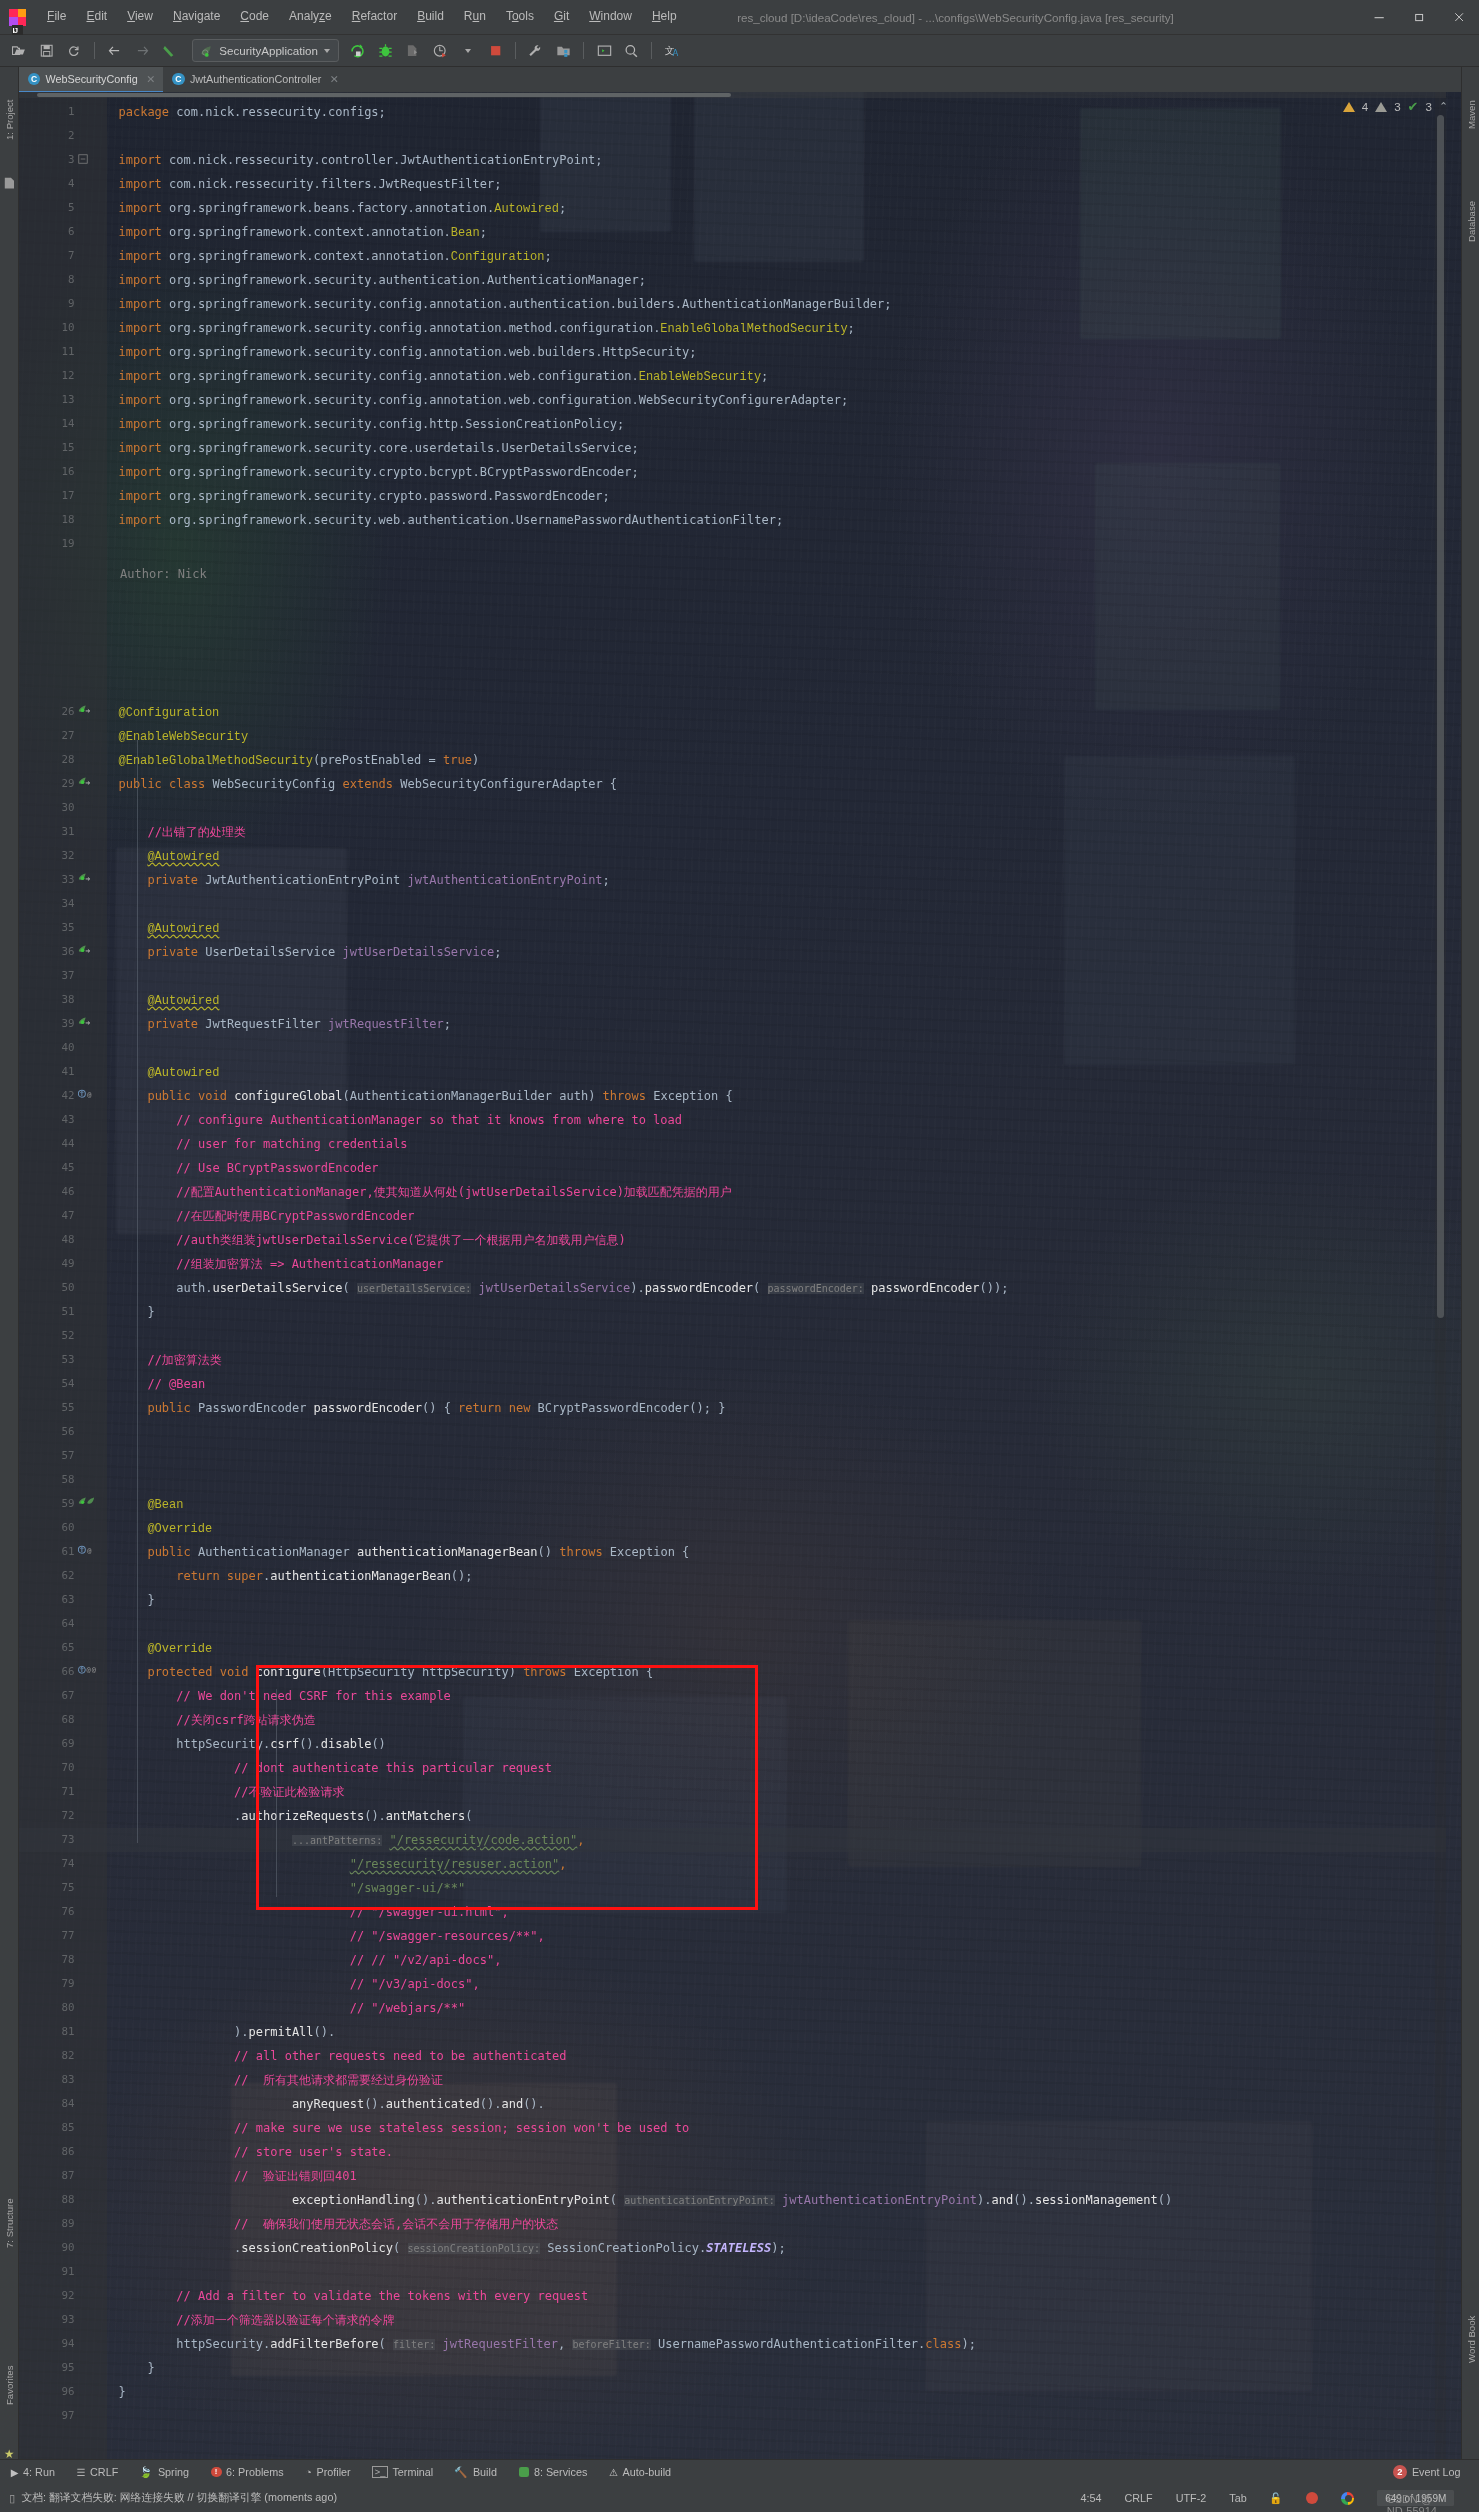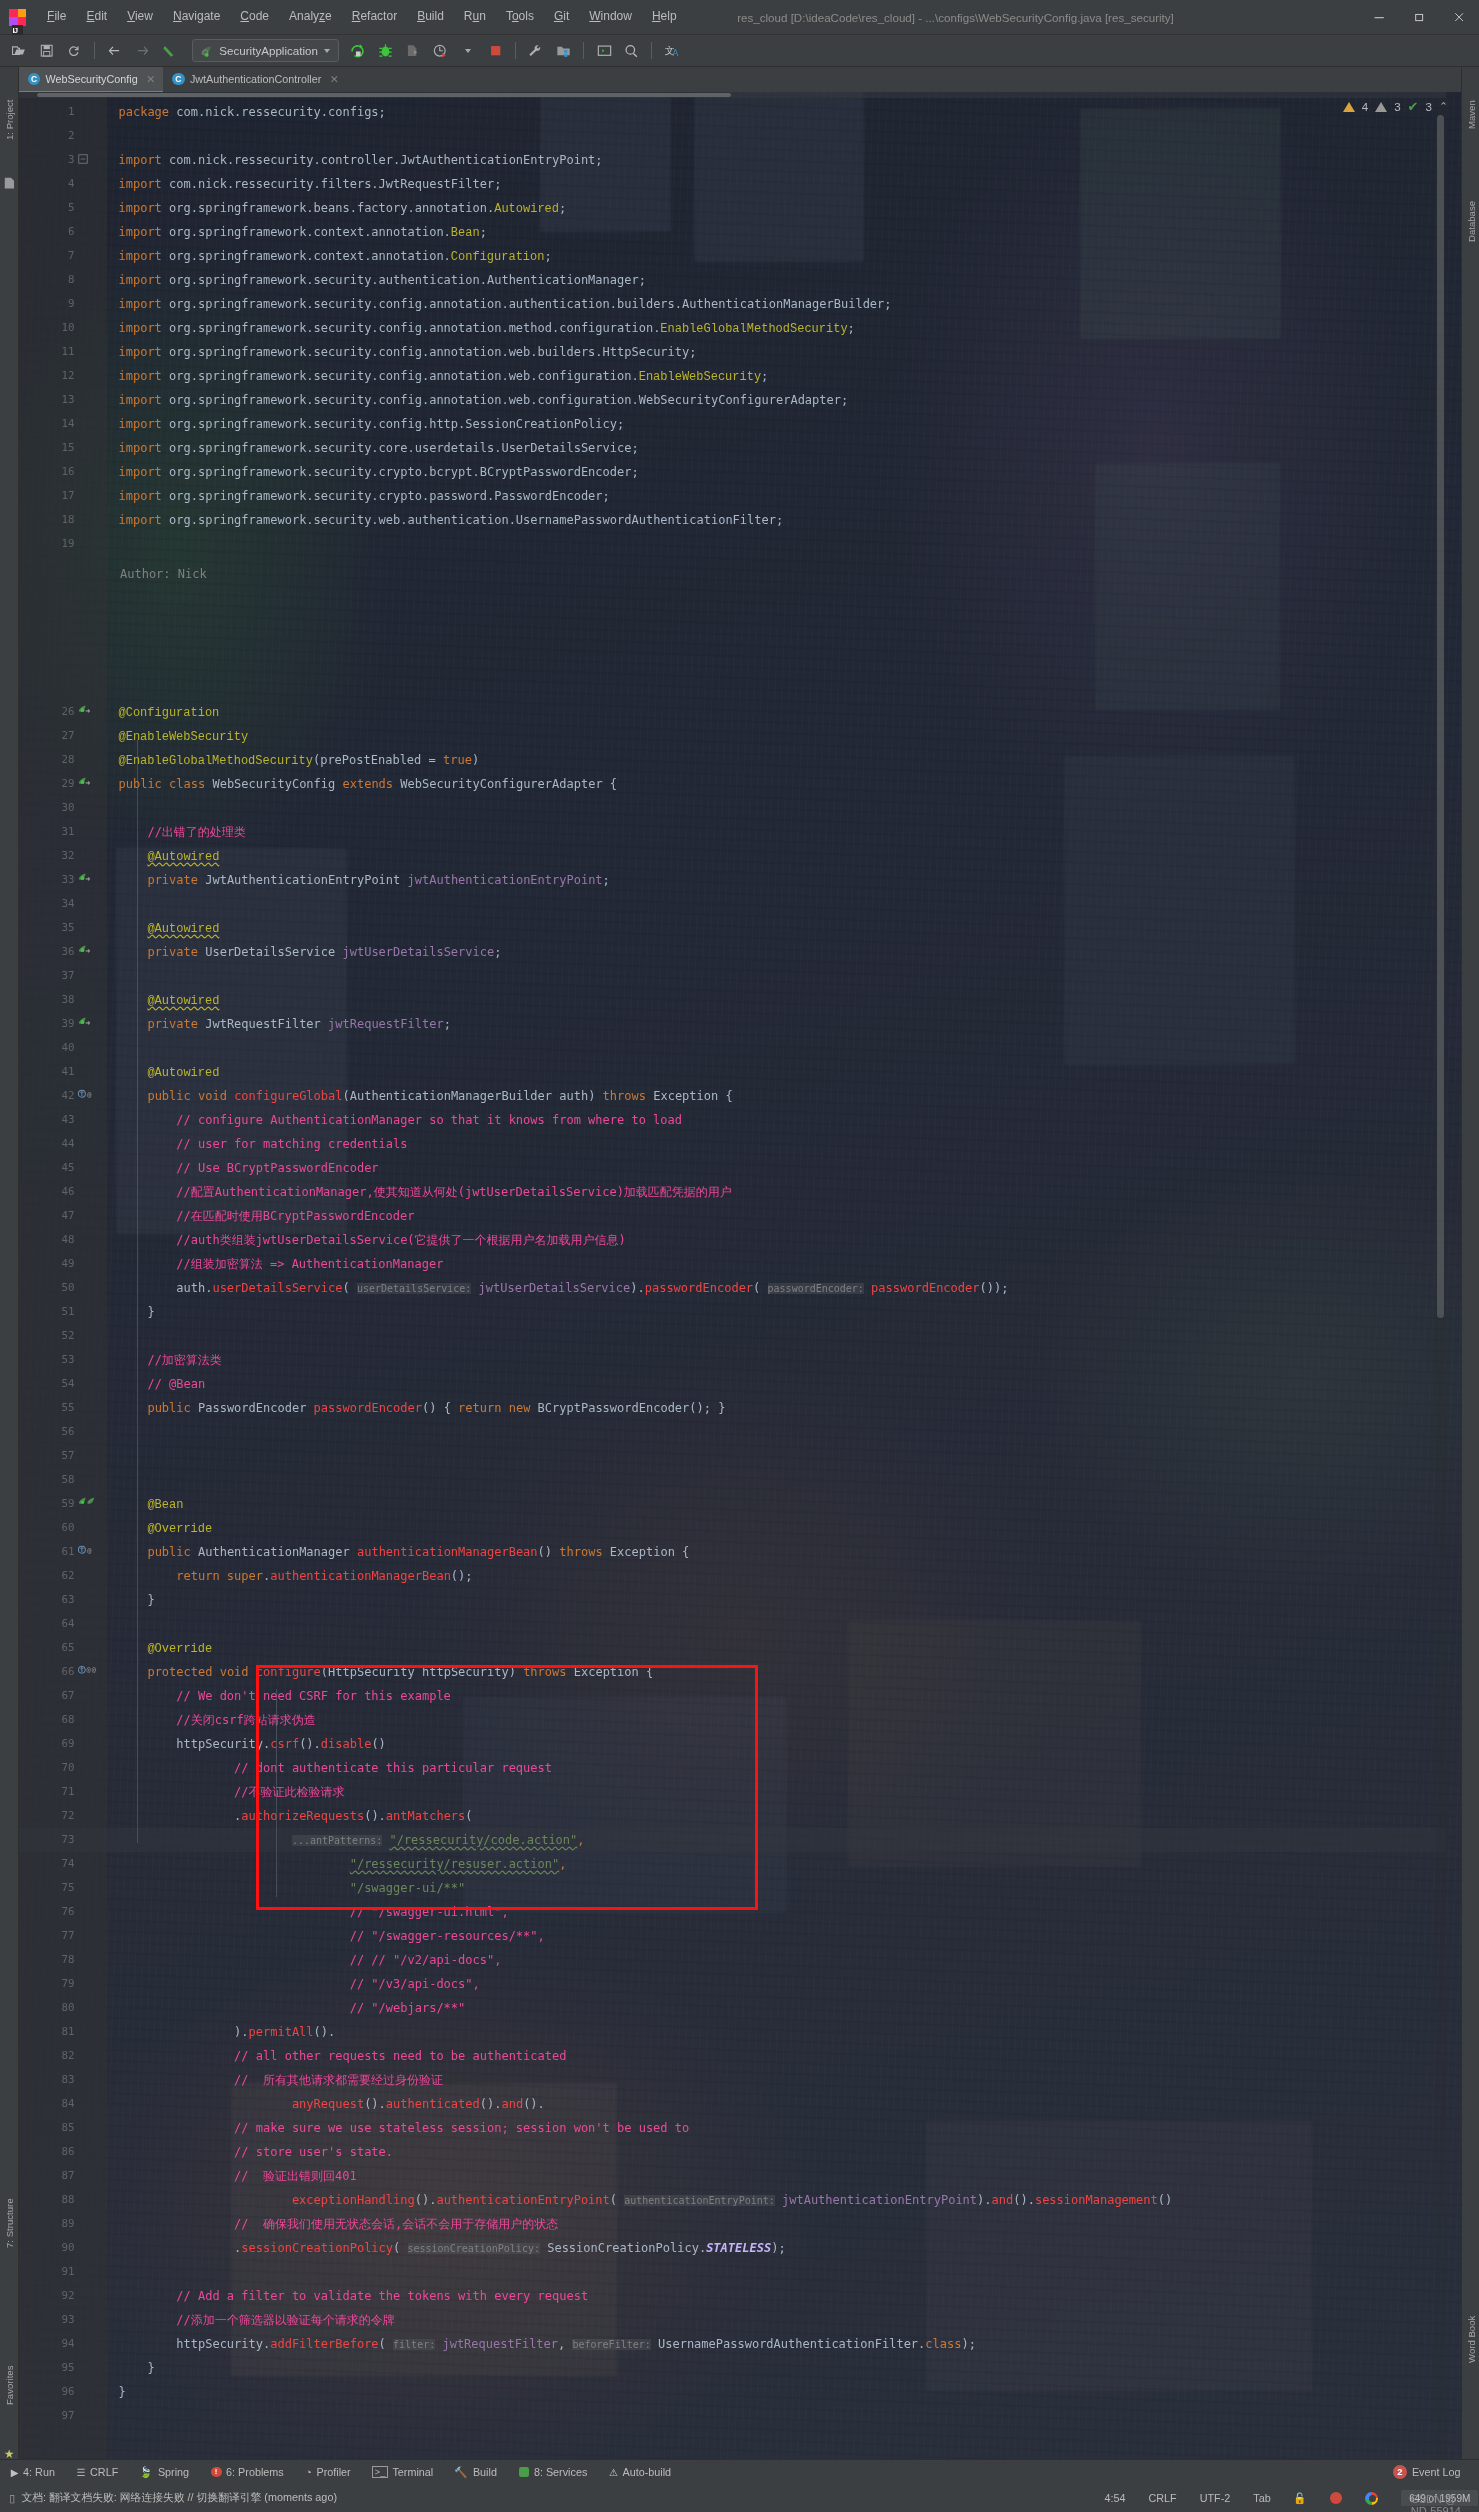--- a/index.html
+++ b/index.html
@@ -125,21 +125,21 @@
   }
   .ln{ position:relative; height:24px; }
   .ln .num{
     position:absolute;left:0;width:56px;text-align:right;color:#606366;font-size:10.8px;
   }
   .ln .marks{position:absolute;left:59px;width:28px;height:24px;}
   .ln .txt{position:absolute;left:100px;color:#a9b7c6;}
   .ln.cur{ background:rgba(50,55,62,.45); }
   
   .kw{color:#cc7832;} .anno{color:#bbb529;font-family:Liberation Mono, monospace;} .str{color:#6a8759;} .cmt{color:#ec4899;} .cls{color:#a9b7c6;} .fld{color:#9876aa;}
-  .mth{color:#ef4444;} .stat{color:#c4b5fd;font-style:italic;font-weight:bold;} .hint{color:#808080;background:rgba(90,95,100,.35);font-size:10px;}
+  .mth{color:#e5e5e5;} .stat{color:#c4b5fd;font-style:italic;font-weight:bold;} .hint{color:#808080;background:rgba(90,95,100,.35);font-size:10px;}
   .wavy{ text-decoration:underline; text-decoration-style:wavy; text-decoration-color:#6a8759; text-underline-offset:2.3px;}
   .wavy-y{ text-decoration:underline; text-decoration-style:wavy; text-decoration-color:#bbb529; text-underline-offset:2.3px;}
   .red-box{
     position:absolute; left:256px; top:1665px; width:502px; height:245px;
     border:3.1px solid #ff1111; z-index:28; pointer-events:none;
   }
   .indent-guide{position:absolute;width:0.8px;background:rgba(110,120,130,.45);}
   .author-tag{
     position:absolute; left:120px; top:567px; font-size:12px; color:#808080;
     font-family:"DejaVu Sans Mono","Liberation Mono",monospace;
@@ -159,21 +159,21 @@
   .bottombar{
     position:absolute;left:0;bottom:28px;width:1479px;height:25px;background:#3c3f41;
     display:flex;align-items:center;z-index:40;border-top:0.8px solid #2e2e2e;
   }
   .bb-item{display:flex;align-items:center;gap:4.6px;padding:0 10.8px;font-size:10.8px;color:#bbbbbb;}
   .statusbar{
     position:absolute;left:0;bottom:0;width:1479px;height:28px;background:#3c3f41;
     display:flex;align-items:center;z-index:40;
   }
   .sb-left{display:flex;align-items:center;gap:6.2px;padding-left:9.3px;font-size:10.8px;color:#bbbbbb;}
-  .sb-right{margin-left:auto;display:flex;align-items:center;gap:23px;padding-right:1px;font-size:10.8px;color:#bbbbbb;}
+  .sb-right{margin-left:auto;display:flex;align-items:center;gap:23px;padding-right:25px;font-size:10.8px;color:#bbbbbb;}
   .badge{
     width:14.7px;height:14.7px;border-radius:50%;background:#c75450;color:#fff;
     font:700 9.3px/14.7px "Liberation Sans",sans-serif;text-align:center;
   }
   .mem{background:#4a4d4f;padding:2.3px 7.7px;border-radius:1.5px;font-size:10px;color:#c0c0c0;position:relative;}
   .mem .ghost{position:absolute;left:9.3px;top:2.3px;color:#8d8d8d;font-size:11px;}
   .gicon{width:13px;height:13px;border-radius:50%;
     background:conic-gradient(#ea4335 0 25%, #fbbc05 25% 50%, #34a853 50% 75%, #4285f4 75% 100%);
     position:relative;}
   .gicon::after{content:"";position:absolute;left:3.1px;top:3.1px;width:7px;height:7px;border-radius:50%;background:#3c3f41;}

